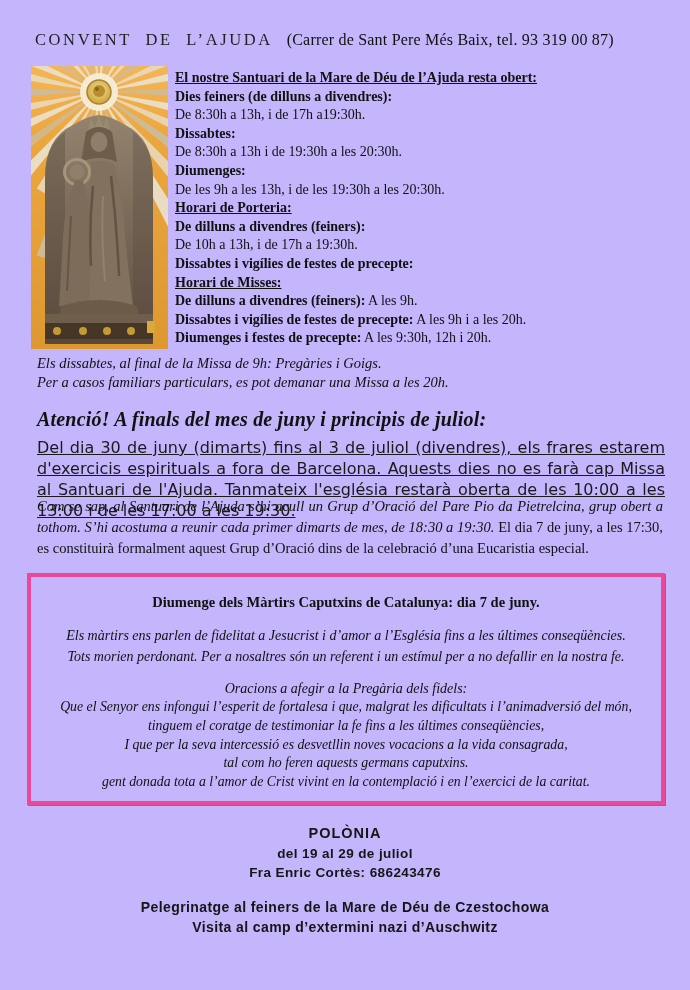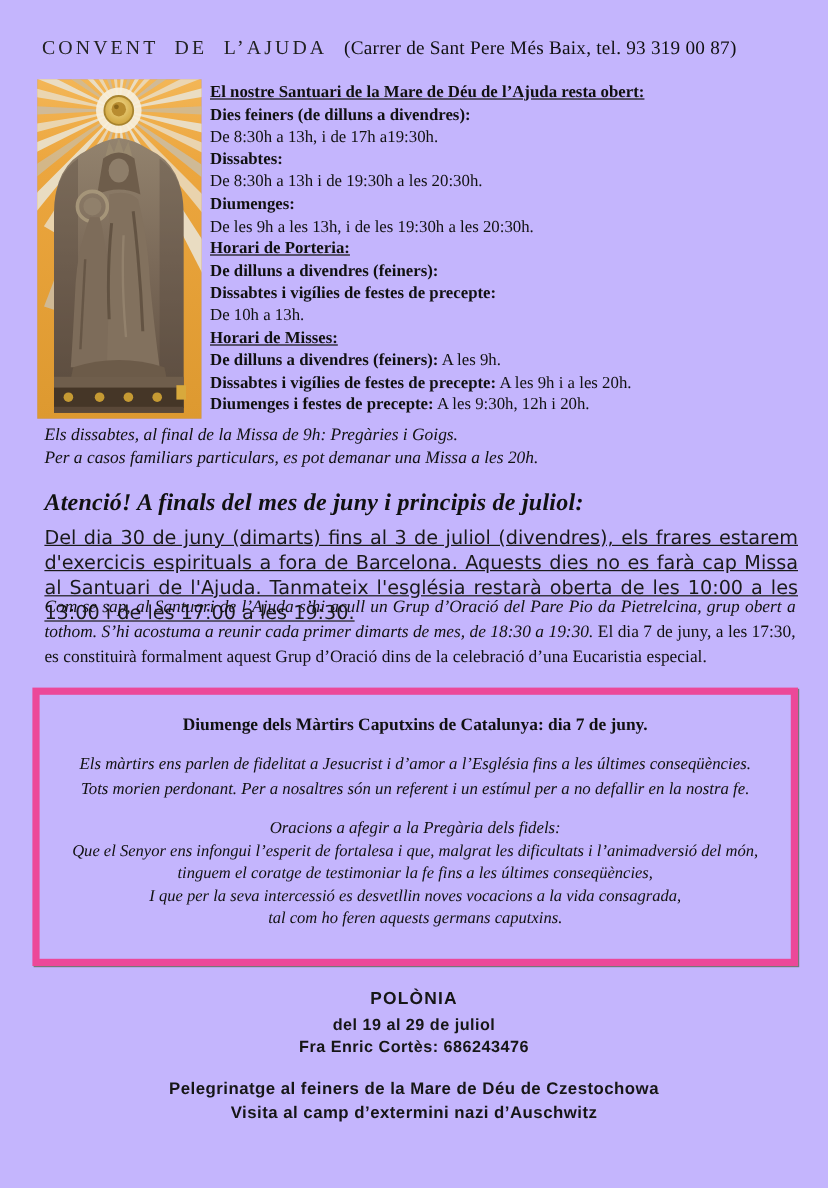--- a/index.html
+++ b/index.html
@@ -46,21 +46,21 @@
   }
 
   
   .grup{position:absolute;top:496px;left:37px;width:626px;
     font-size:14.5px;line-height:21px;text-align:justify;}
   .grup .it{font-style:italic;}
 
   
   .martyrs{
     position:absolute;top:573px;left:27px;width:638px;height:232px;
-    box-sizing:border-box;border:6px solid #ec4899;
+    box-sizing:border-box;border:4px solid #ec4899;
     box-shadow:1px 1px 0 #777;
     text-align:center;
   }
   .martyrs .btitle{margin-top:17px;font-size:14.5px;font-weight:bold;white-space:nowrap;}
   .martyrs .bquotes{margin-top:14px;font-size:14px;font-style:italic;line-height:21px;}
   .martyrs .bquotes div{white-space:nowrap;text-align:center;}
   .martyrs .orahead{margin-top:14px;font-size:14px;font-style:italic;}
   .martyrs .prayers{margin-top:1px;font-size:13.8px;line-height:18.8px;}
   .martyrs .prayers div{white-space:nowrap;font-style:italic;}
 
@@ -178,22 +178,22 @@
   <div class="schedule">
     <div class="sch-line"><span class="b u">El nostre Santuari de la Mare de Déu de l’Ajuda resta obert:</span></div>
     <div class="sch-line"><span class="b">Dies feiners (de dilluns a divendres):</span></div>
     <div class="sch-line"><span>De 8:30h a 13h, i de 17h a19:30h.</span></div>
     <div class="sch-line"><span class="b">Dissabtes:</span></div>
     <div class="sch-line"><span>De 8:30h a 13h i de 19:30h a les 20:30h.</span></div>
     <div class="sch-line"><span class="b">Diumenges:</span></div>
     <div class="sch-line"><span>De les 9h a les 13h, i de les 19:30h a les 20:30h.</span></div>
     <div class="sch-line"><span class="b u">Horari de Porteria:</span></div>
     <div class="sch-line"><span class="b">De dilluns a divendres (feiners):</span></div>
+    <div class="sch-line"><span>De 10h a 13h, i de 17h a 19:30h.</span></div>
     <div class="sch-line"><span class="b">Dissabtes i vigílies de festes de precepte:</span></div>
-    <div class="sch-line"><span>De 10h a 13h.</span></div>
     <div class="sch-line"><span class="b u">Horari de Misses:</span></div>
     <div class="sch-line"><span class="b">De dilluns a divendres (feiners):</span><span> A les 9h.</span></div>
     <div class="sch-line"><span class="b">Dissabtes i vigílies de festes de precepte:</span><span> A les 9h i a les 20h.</span></div>
     <div class="sch-line"><span class="b">Diumenges i festes de precepte:</span><span> A les 9:30h, 12h i 20h.</span></div>
   </div>
 
   <div class="notes">
     <div>Els dissabtes, al final de la Missa de 9h: Pregàries i Goigs.</div>
     <div>Per a casos familiars particulars, es pot demanar una Missa a les 20h.</div>
   </div>
@@ -212,20 +212,21 @@
     <div class="bquotes">
       <div>Els màrtirs ens parlen de fidelitat a Jesucrist i d’amor a l’Església fins a les últimes conseqüències.</div>
       <div>Tots morien perdonant. Per a nosaltres són un referent i un estímul per a no defallir en la nostra fe.</div>
     </div>
     <div class="orahead">Oracions a afegir a la Pregària dels fidels:</div>
     <div class="prayers">
       <div>Que el Senyor ens infongui l’esperit de fortalesa i que, malgrat les dificultats i l’animadversió del món,</div>
       <div>tinguem el coratge de testimoniar la fe fins a les últimes conseqüències,</div>
       <div>I que per la seva intercessió es desvetllin noves vocacions a la vida consagrada,</div>
       <div>tal com ho feren aquests germans caputxins.</div>
+      <div>gent donada tota a l’amor de Crist vivint en la contemplació i en l’exercici de la caritat.</div>
     </div>
   </div>
 
   <div class="polonia">
     <div class="ptitle">POLÒNIA</div>
     <div>del 19 al 29 de juliol</div>
     <div>Fra Enric Cortès: 686243476</div>
   </div>
 
   <div class="pilgrimage">

